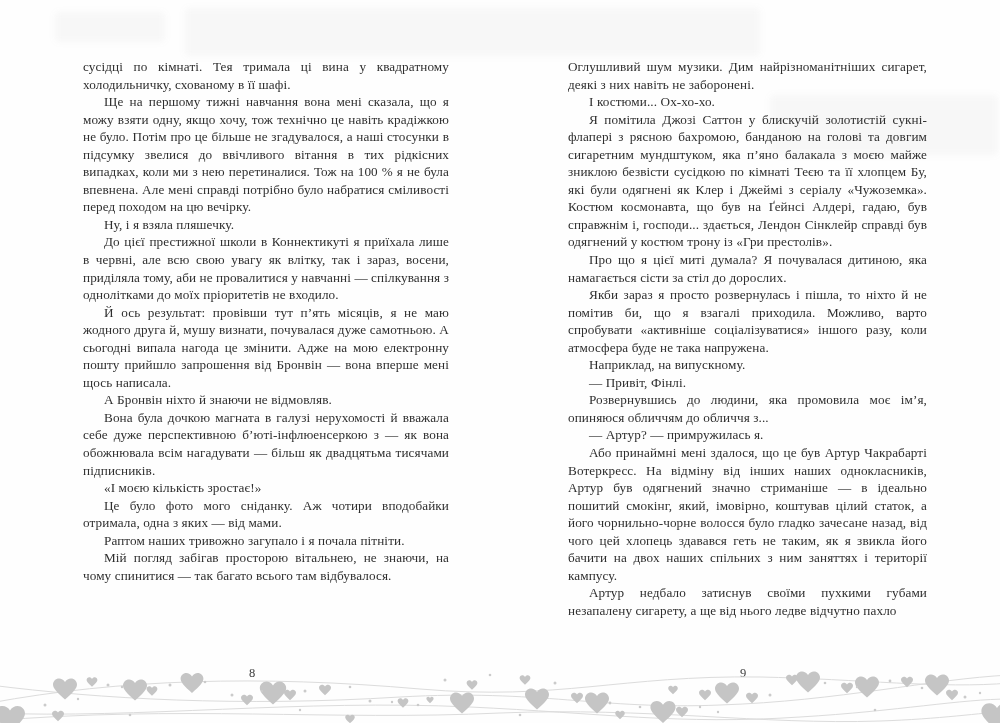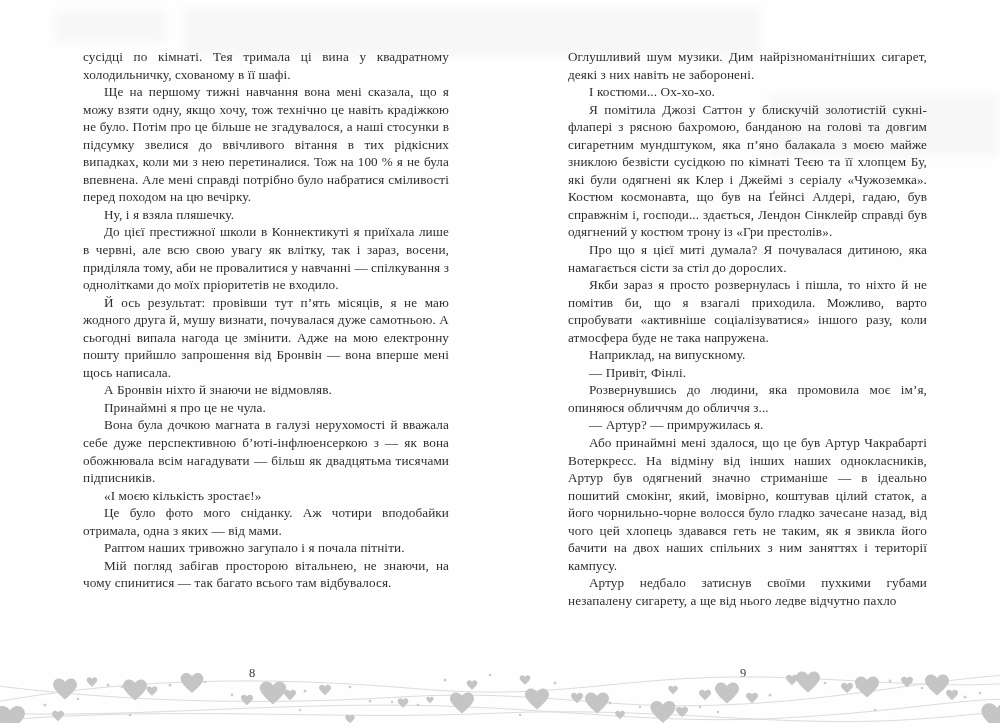--- a/index.html
+++ b/index.html
@@ -13,21 +13,21 @@
     overflow: hidden;
     background: #fefefe;
     font-family: "Liberation Serif", "DejaVu Serif", serif;
   }
   .page-spread {
     position: absolute;
     inset: 0;
   }
   .text-col {
     position: absolute;
-    top: 48px;
+    top: 58px;
   }
   .text-col.left  { left: 83px;  width: 366px; }
   .text-col.right { left: 568px; width: 359px; }
   p.para {
     margin: 0;
     font-size: 13.2px;
     line-height: 17.55px;
     color: #2e2e2e;
     text-align: justify;
     letter-spacing: 0.1px;
@@ -68,21 +68,20 @@
   <div class="ghost g2"></div>
   <div class="ghost g3"></div>
 
   <div class="text-col left">
       <p class="para">сусідці по кімнаті. Тея тримала ці вина у квадратному холодильничку, схованому в її шафі.</p>
       <p class="para indent">Ще на першому тижні навчання вона мені сказала, що я можу взяти одну, якщо хочу, тож технічно це навіть крадіжкою не було. Потім про це більше не згадувалося, а наші стосунки в підсумку звелися до ввічливого вітання в тих рідкісних випадках, коли ми з нею перетиналися. Тож на 100 % я не була впевнена. Але мені справді потрібно було набратися сміливості перед походом на цю вечірку.</p>
       <p class="para indent">Ну, і я взяла пляшечку.</p>
       <p class="para indent">До цієї престижної школи в Коннектикуті я приїхала лише в червні, але всю свою увагу як влітку, так і зараз, восени, приділяла тому, аби не провалитися у навчанні — спілкування з однолітками до моїх пріоритетів не входило.</p>
       <p class="para indent">Й ось результат: провівши тут п’ять місяців, я не маю жодного друга й, мушу визнати, почувалася дуже самотньою. А сьогодні випала нагода це змінити. Адже на мою електронну пошту прийшло запрошення від Бронвін — вона вперше мені щось написала.</p>
       <p class="para indent">А Бронвін ніхто й знаючи не відмовляв.</p>
-      <p class="para indent">Принаймні я про це не чула.</p>
       <p class="para indent">Вона була дочкою магната в галузі нерухомості й вважала себе дуже перспективною б’юті-інфлюенсеркою з — як вона обожнювала всім нагадувати — більш як двадцятьма тисячами підписників.</p>
       <p class="para indent">«І моєю кількість зростає!»</p>
       <p class="para indent">Це було фото мого сніданку. Аж чотири вподобайки отримала, одна з яких — від мами.</p>
       <p class="para indent">Раптом наших тривожно загупало і я почала пітніти.</p>
       <p class="para indent">Мій погляд забігав просторою вітальнею, не знаючи, на чому спинитися — так багато всього там відбувалося.</p>
     </div>
 
   <div class="text-col right">
       <p class="para">Оглушливий шум музики. Дим найрізноманітніших сигарет, деякі з них навіть не заборонені.</p>
       <p class="para indent">І костюми... Ох-хо-хо.</p>

